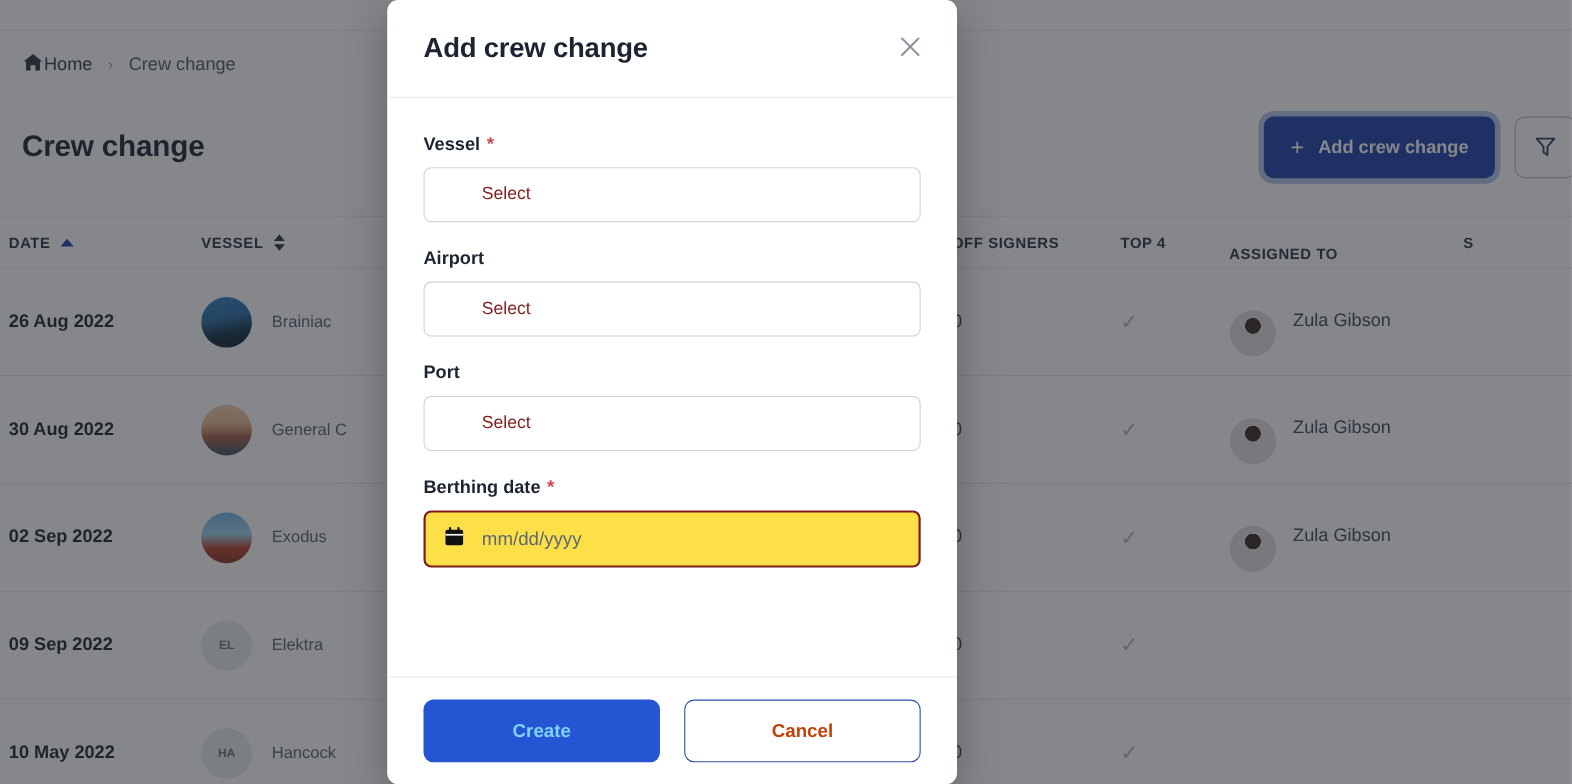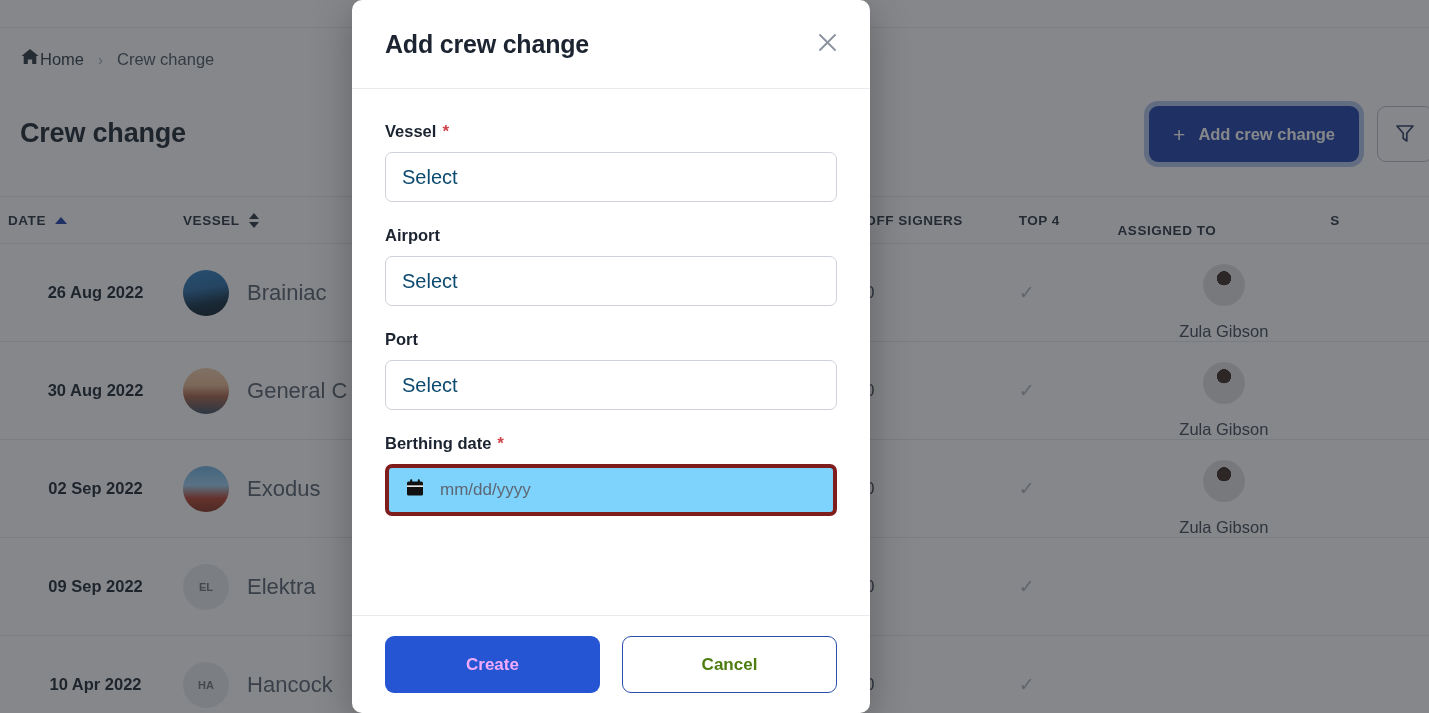--- a/index.html
+++ b/index.html
@@ -78,33 +78,33 @@
   .sort-up { width: 0; height: 0; border-left: 6px solid transparent; border-right: 6px solid transparent; border-bottom: 7px solid #1b3faa; }
   .sort-both { display: flex; flex-direction: column; gap: 3px; }
   .sort-both i { display: block; width: 0; height: 0; border-left: 5.5px solid transparent; border-right: 5.5px solid transparent; }
   .sort-both .up { border-bottom: 6px solid #2b3442; }
   .sort-both .dn { border-top: 6px solid #2b3442; }
 
   .trow {
     height: 98px; display: flex; align-items: center;
     border-bottom: 1px solid #e6e8ec; background: #fff;
   }
-  .cell-date { font-size: 16.5px; font-weight: 700; color: #1b2430; text-align: center; }
+  .cell-date { font-size: 16.5px; font-weight: 700; color: #1b2430; }
   .cell-vessel { display: flex; align-items: center; gap: 18px; }
   .v-avatar { width: 46px; height: 46px; border-radius: 50%; flex: none; overflow: hidden; }
   .v-initials {
     width: 46px; height: 46px; border-radius: 50%; flex: none;
     background: #e9ebee; color: #737373;
     font-size: 11px; font-weight: 600;
     display: flex; align-items: center; justify-content: center;
   }
-  .v-name { font-size: 22px; color: #59626f; white-space: nowrap; }
+  .v-name { font-size: 15px; color: #59626f; white-space: nowrap; }
   .cell-num { font-size: 16.5px; color: #3c4553; }
   .check { color: #aeb5bf; font-size: 19px; }
-  .cell-assign { display: flex; align-items: center; gap: 16px; flex-direction: column; }
+  .cell-assign { display: flex; align-items: flex-start; gap: 16px; }
   .a-avatar { width: 42px; height: 42px; border-radius: 50%; flex: none; overflow: hidden; background: #ddd6d2; }
   .a-name { font-size: 16.5px; color: #404a58; white-space: nowrap; }
   .pill { width: 60px; height: 34px; border-radius: 7px; background: #c3d2ea; }
 
   
   .ph-brainiac { background: linear-gradient(170deg,#2e7fc4 0%, #2b6ea8 40%, #123047 70%, #0b1b27 100%); }
   .ph-general  { background: linear-gradient(180deg,#f3cfae 0%, #e9b98f 38%, #a9624a 62%, #3b5066 100%); }
   .ph-exodus   { background: linear-gradient(180deg,#6fb4e4 0%, #9ed0f2 42%, #b8442f 70%, #86311f 100%); }
   .ph-person   { background: radial-gradient(circle at 50% 34%, #3b2b22 0 20%, #e3e1df 21% 100%); }
 
@@ -142,42 +142,42 @@
   .field-label {
     font-size: 16.5px; font-weight: 700; color: #1b2430;
     margin-bottom: 11px; display: flex; align-items: baseline; gap: 6px;
   }
   .req { color: #d0434b; font-size: 17px; line-height: 1; }
   .sel-box {
     height: 50px; border: 1px solid #ced2d9; border-radius: 7px;
     background: #fff; display: flex; align-items: center; padding: 0 16px;
     cursor: pointer;
   }
-  .sel-placeholder { font-size: 20px; color: #0c4a6e; }
+  .sel-placeholder { font-size: 16px; color: #7f1d1d; margin-left: 36px; }
   .date-box {
-    height: 52px; border: 4px solid #7f1d1d; border-radius: 7px;
-    background: #7dd3fc; display: flex; align-items: center; gap: 15px; padding: 0 16px;
+    height: 52px; border: 2px solid #7f1d1d; border-radius: 7px;
+    background: #fde047; display: flex; align-items: center; gap: 15px; padding: 0 16px;
     cursor: pointer;
   }
   .date-ph { font-size: 17px; color: #5e6673; }
 
   .modal-foot {
     flex: none; height: 98px;
     border-top: 1px solid #e9ebee;
     display: flex; align-items: center; gap: 22px;
     padding: 0 33px;
   }
   .btn-create {
     width: 221px; height: 57px;
-    background: #2655d4; color: #f0abfc; border: none; border-radius: 9px;
+    background: #2655d4; color: #7dd3fc; border: none; border-radius: 9px;
     font-size: 17px; font-weight: 700; cursor: pointer;
   }
   .btn-cancel {
     width: 221px; height: 57px;
-    background: #fff; color: #4d7c0f; border: 1px solid #2b4fa8; border-radius: 9px;
+    background: #fff; color: #c2410c; border: 1px solid #2b4fa8; border-radius: 9px;
     font-size: 17px; font-weight: 700; cursor: pointer;
   }
 </style>
 </head>
 <body>
 
 <div id="page">
 
   <div class="topbar-strip"></div>
 
@@ -283,21 +283,21 @@
             <span class="v-initials">EL</span>
             <span class="v-name">Elektra</span>
           </div>
           <div class="c-mid"></div>
           <div class="c-off cell-num">0</div>
           <div class="c-top4"><span class="check">✓</span></div>
           <div class="c-assign cell-assign"></div>
           <div class="c-status"><span class="pill"></span></div>
         </div>
         <div class="trow">
-          <div class="c-date cell-date">10 Apr 2022</div>
+          <div class="c-date cell-date">10 May 2022</div>
           <div class="c-vessel cell-vessel">
             <span class="v-initials">HA</span>
             <span class="v-name">Hancock</span>
           </div>
           <div class="c-mid"></div>
           <div class="c-off cell-num">0</div>
           <div class="c-top4"><span class="check">✓</span></div>
           <div class="c-assign cell-assign"></div>
           <div class="c-status"><span class="pill"></span></div>
         </div>

